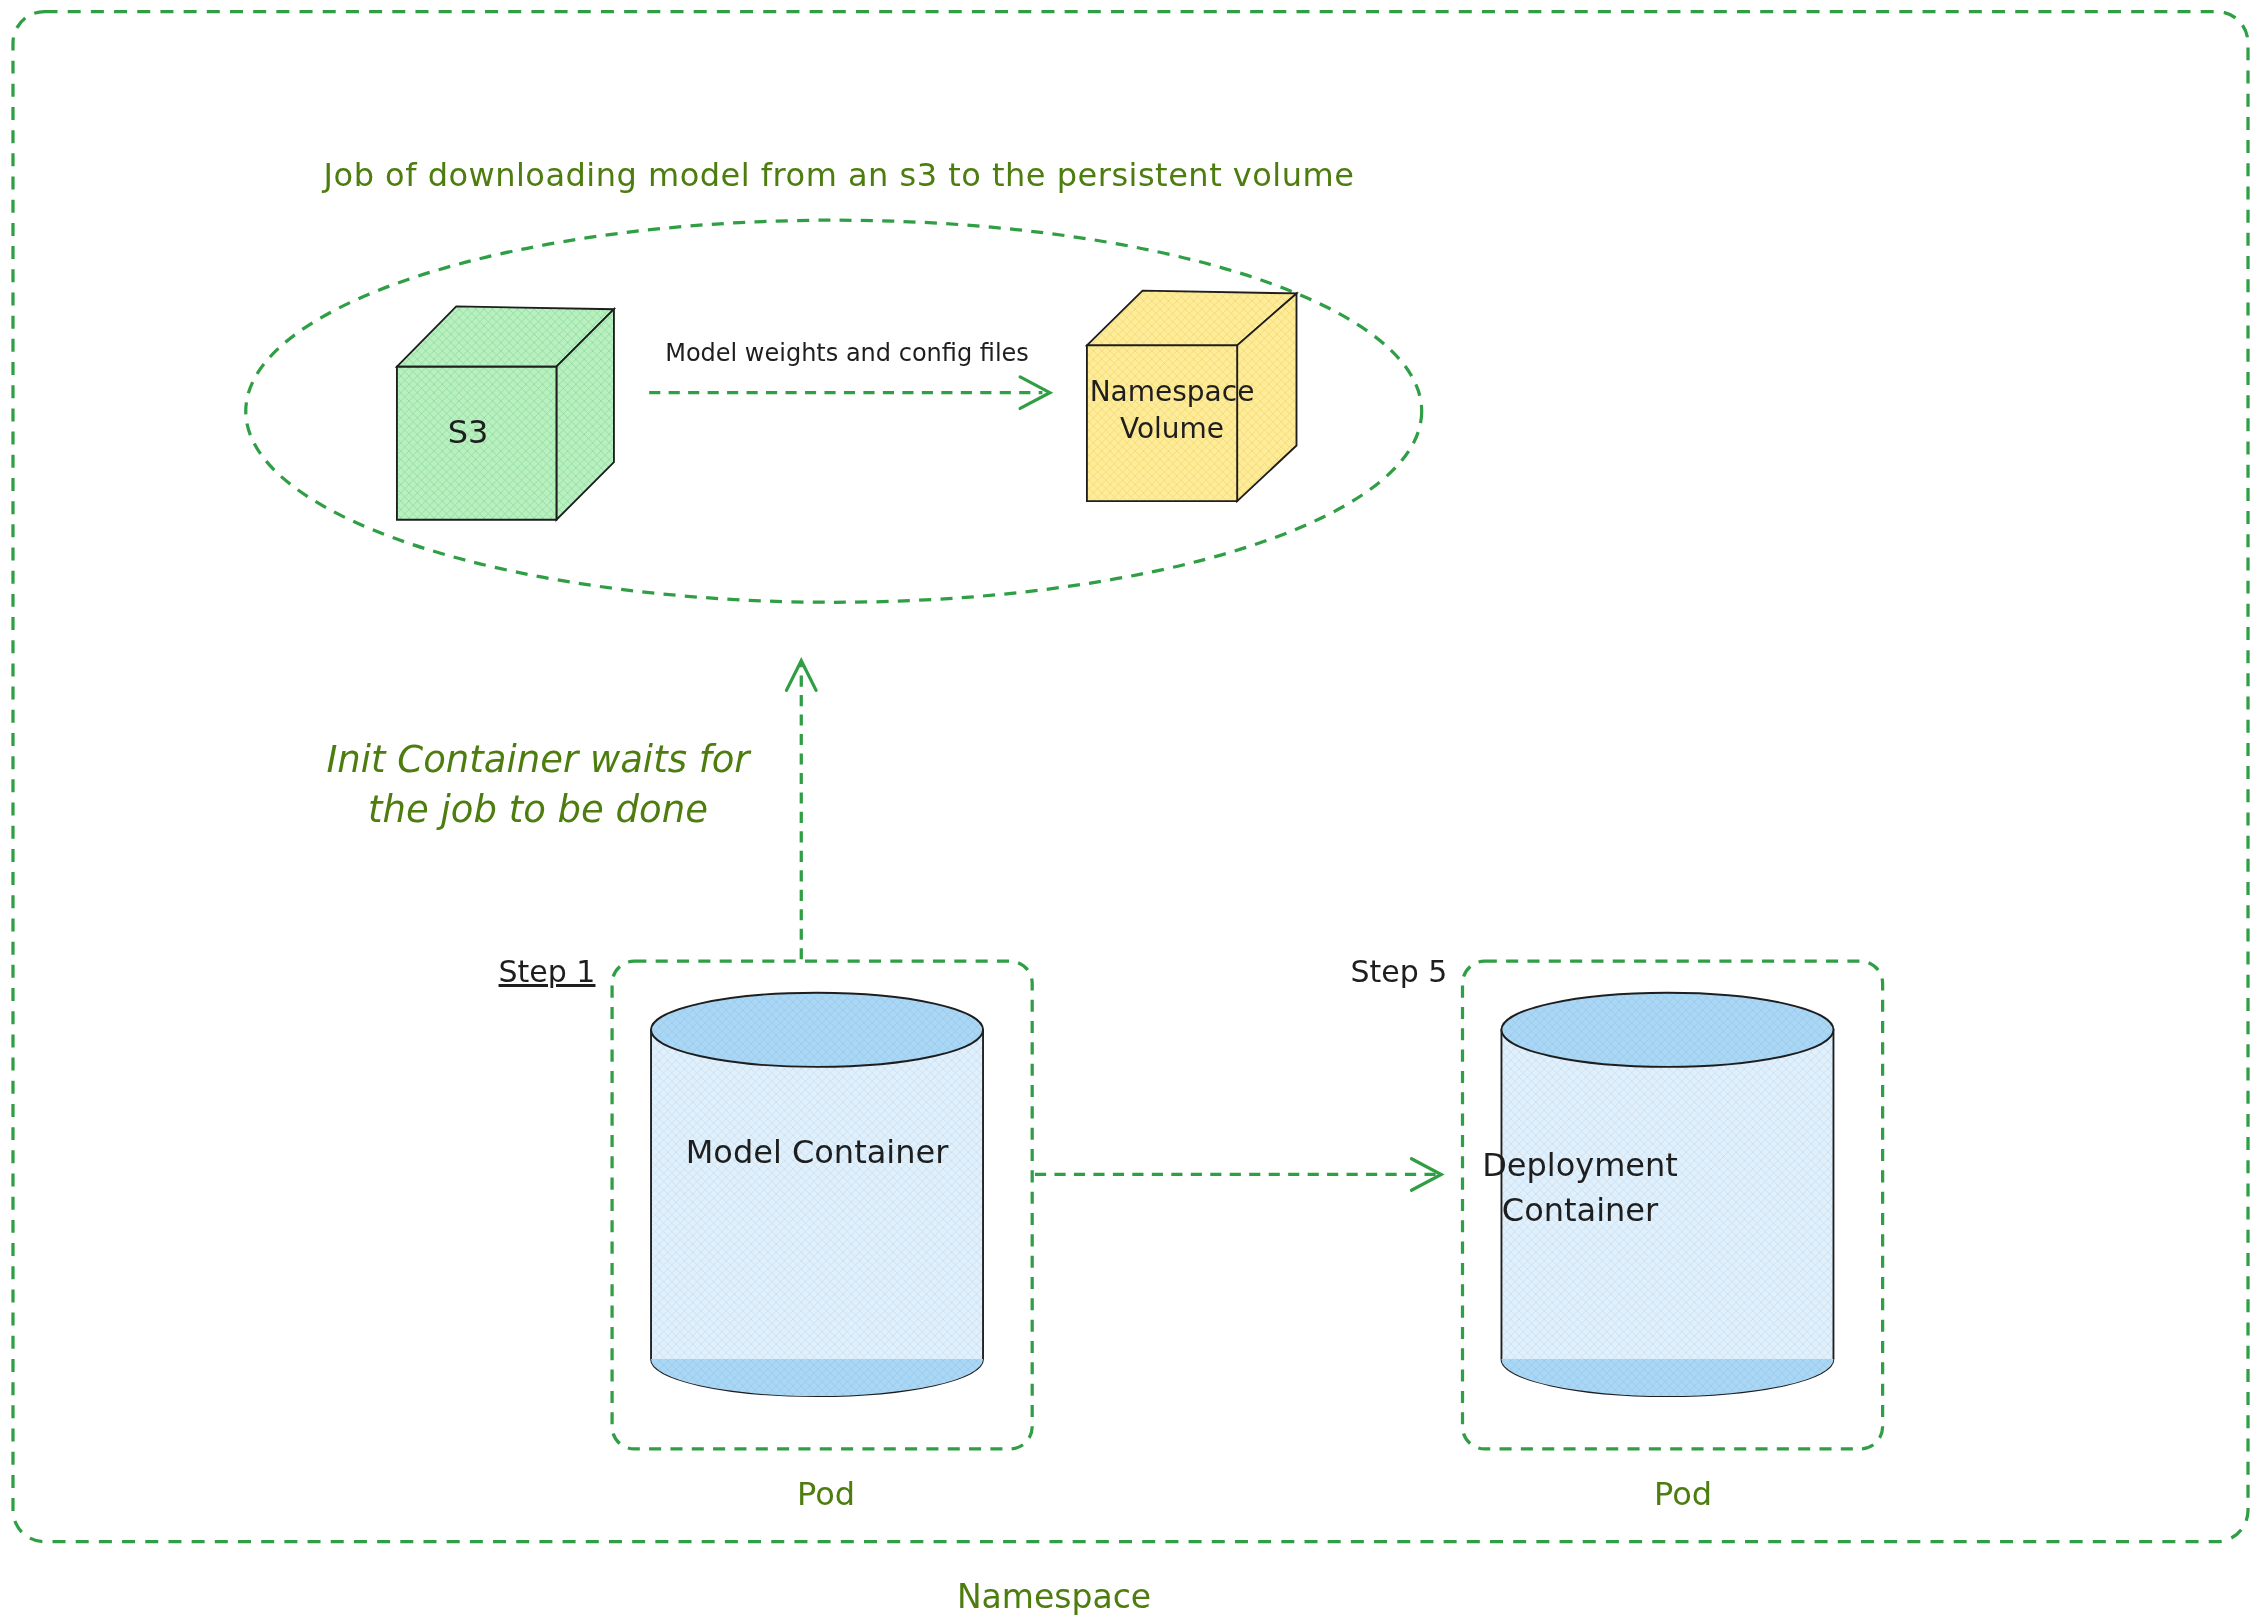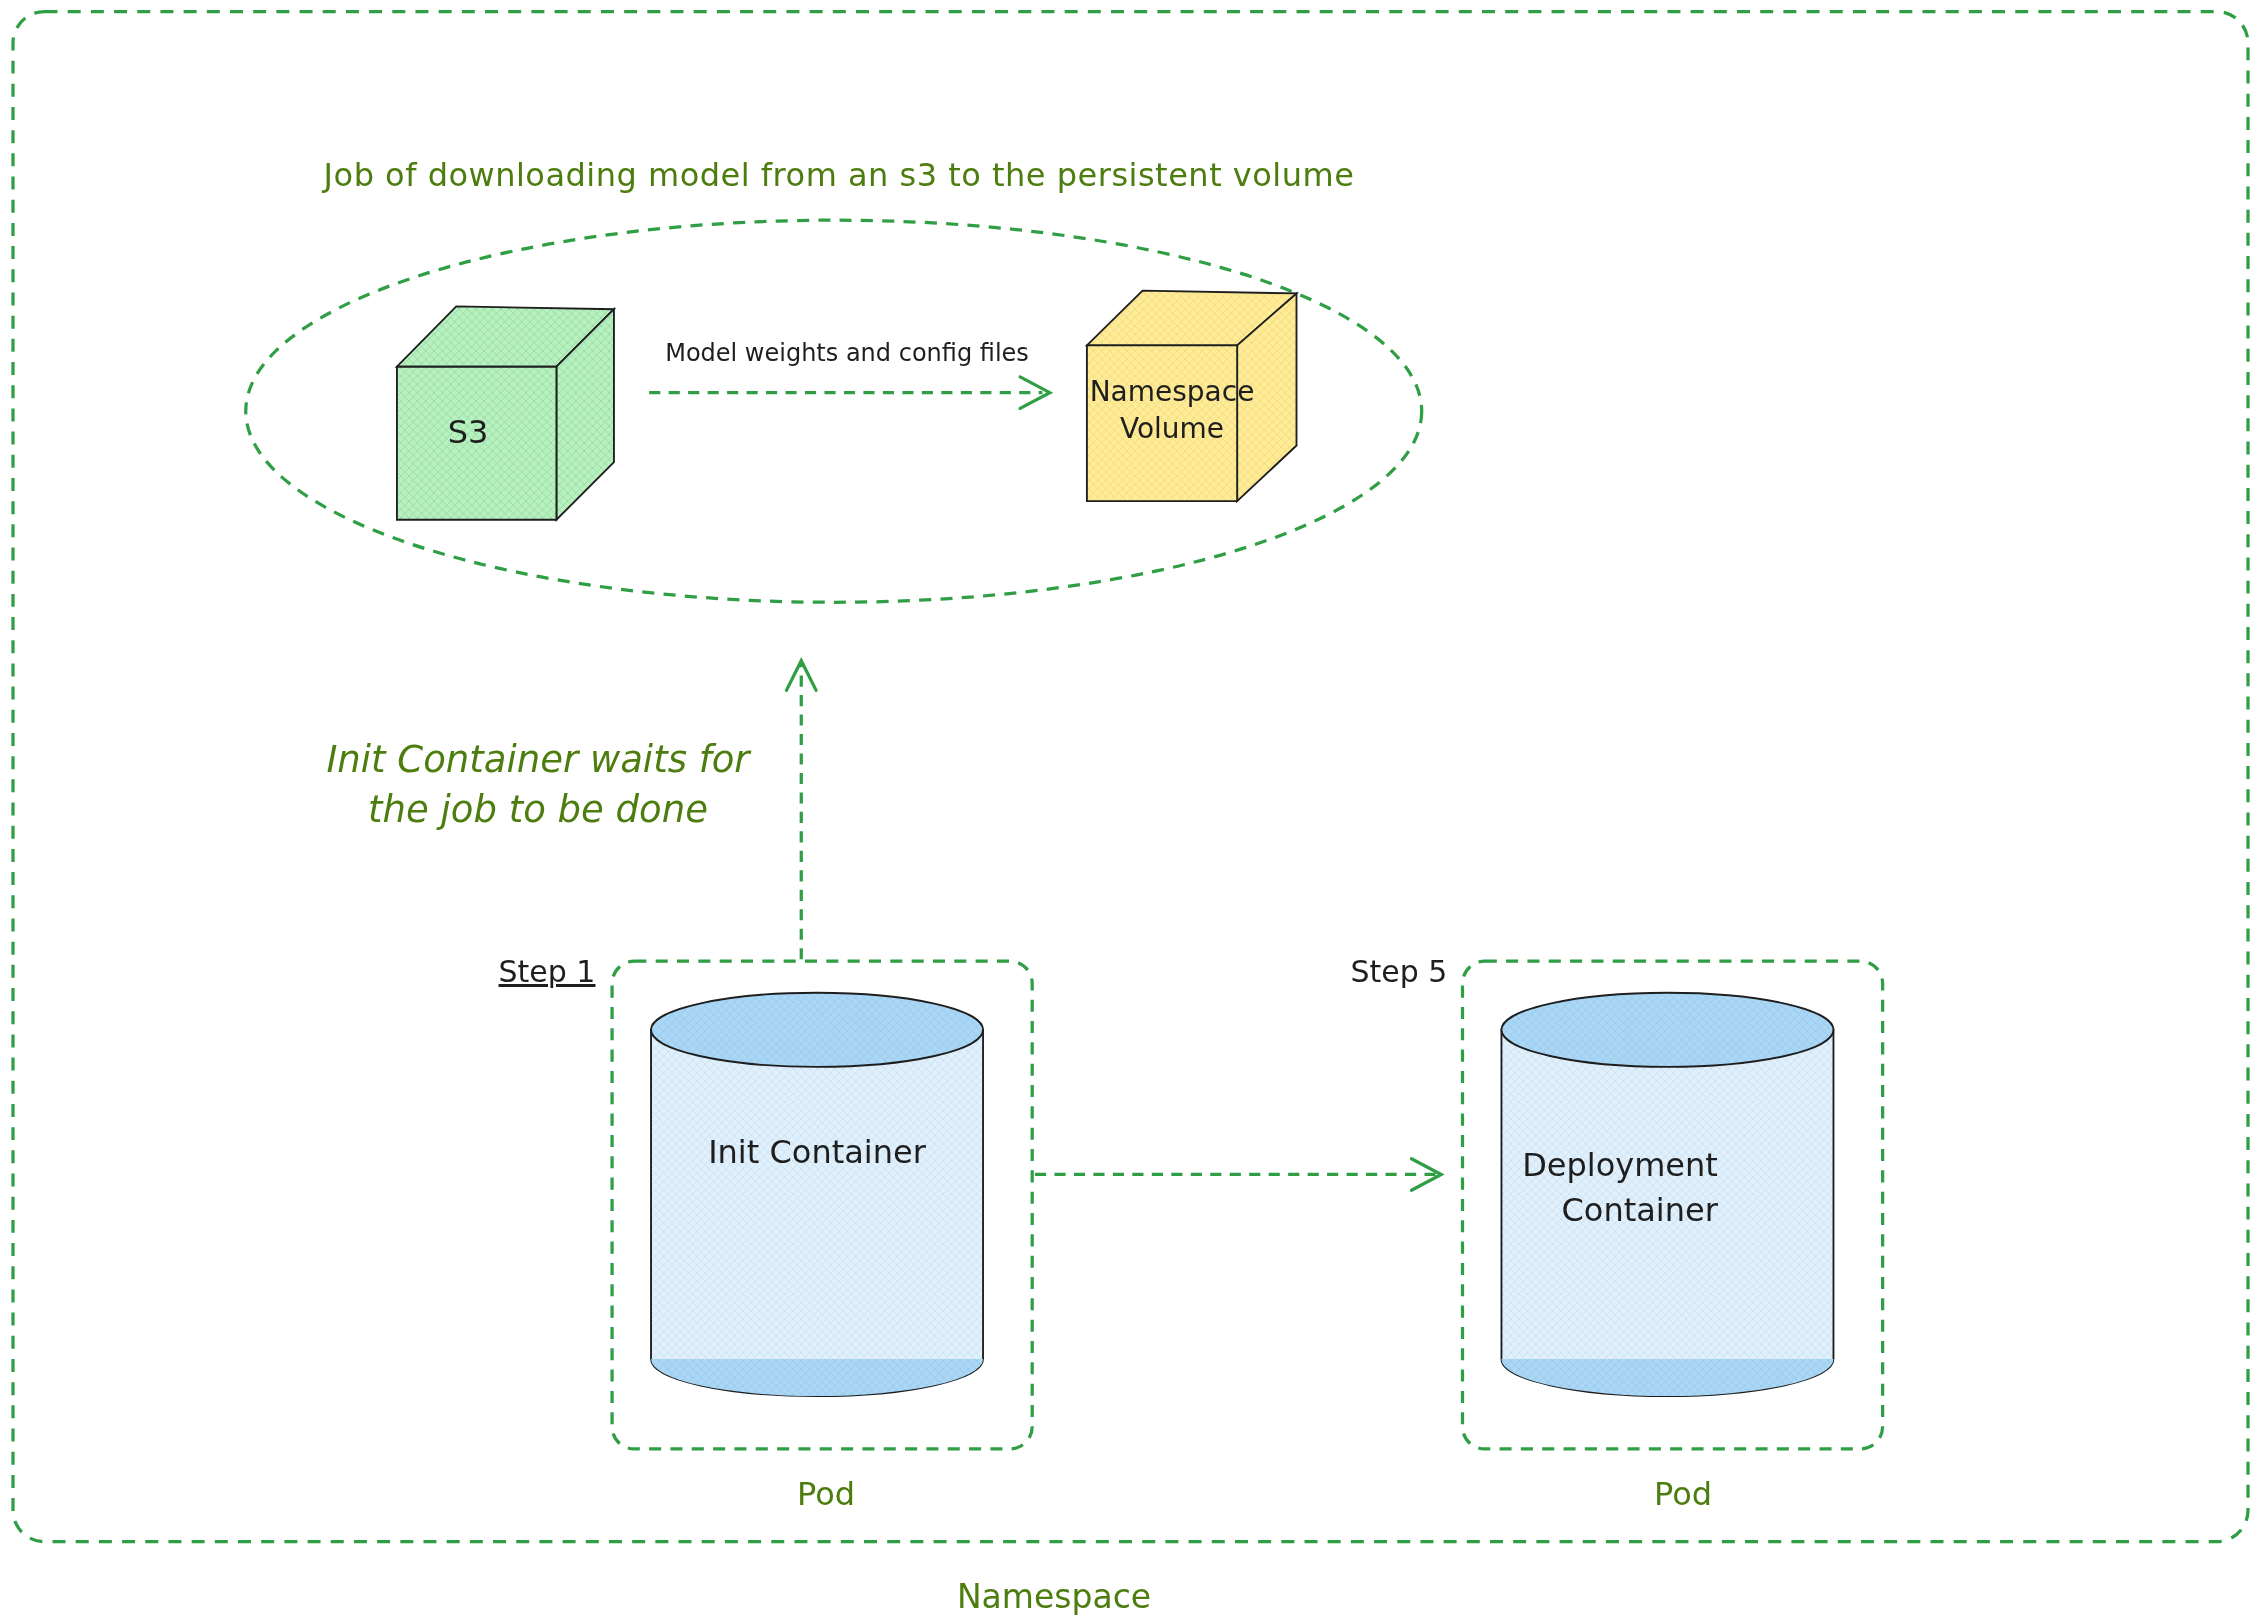--- a/index.html
+++ b/index.html
@@ -116,23 +116,23 @@
 
 <div class="lbl green t-note stack" style="left:538px; top:735px;">
   <span>Init Container waits for</span>
   <span>the job to be done</span>
 </div>
 
 <div class="lbl t-step" style="left:547px; top:954px;text-decoration:underline;">Step 1</div>
 
 <div class="lbl t-step" style="left:1399px; top:954px;">Step 5</div>
 
-<div class="lbl t-cyl" style="left:817px; top:1133px;">Init Container</div>
+<div class="lbl t-cyl" style="left:817px; top:1133px;">Model Container</div>
 
-<div class="lbl t-cyl2 stack" style="left:1620px; top:1143px;text-align:right;">
+<div class="lbl t-cyl2 stack" style="left:1580px; top:1143px;">
   <span>Deployment</span>
   <span>Container</span>
 </div>
 
 <div class="lbl green t-pod" style="left:826px; top:1475px;">Pod</div>
 
 <div class="lbl green t-pod" style="left:1683px; top:1475px;">Pod</div>
 
 <div class="lbl green t-ns" style="left:1054px; top:1577px;">Namespace</div>
 

